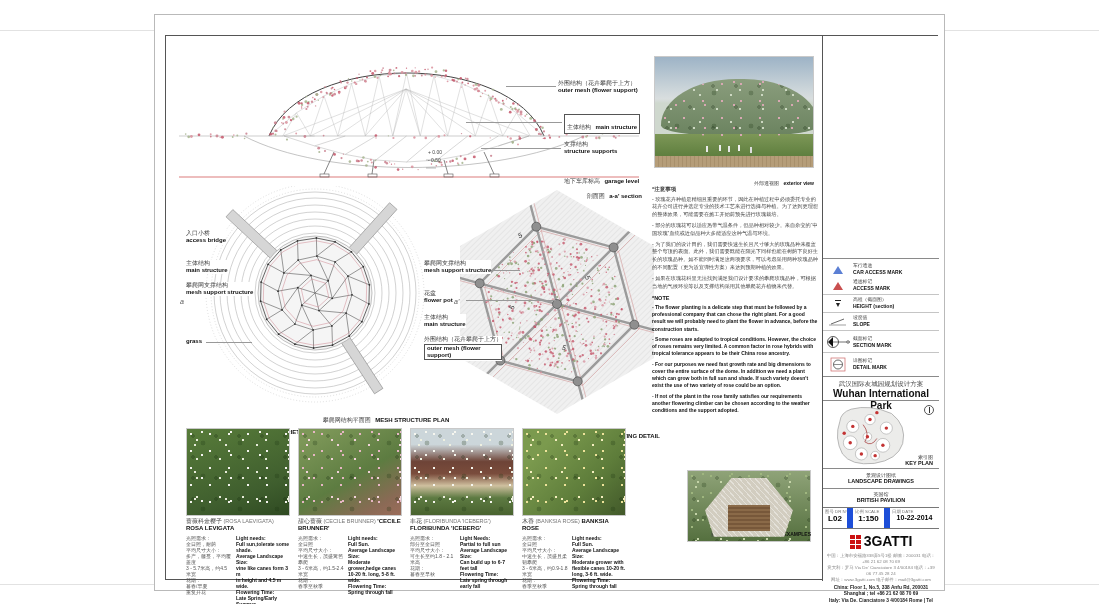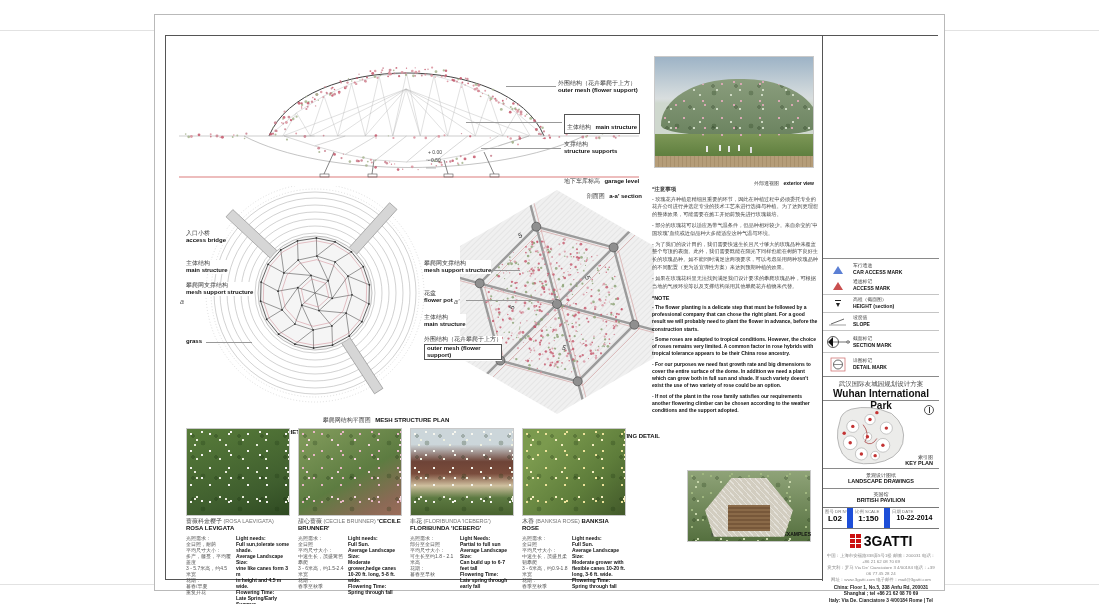--- a/index.html
+++ b/index.html
@@ -40,21 +40,21 @@
   .lg-tx{font-size:4.8px;line-height:1.25;color:#444}
   .lg-tx b{display:block;font-size:5px;color:#111}
   .tri{width:0;height:0;border-left:5px solid transparent;border-right:5px solid transparent}
   .tri.blue{border-bottom:8px solid #5b7fd4}
   .tri.red{border-bottom:8px solid #c94f4f}
   .tbl{position:absolute;left:0;width:100%;display:flex;border-top:1px solid #777;border-bottom:1px solid #777}
   .tbl .cell{border-right:6px solid #1d4ed8;padding:1px 2px;height:20px}
   .tbl .cell:last-child{border-right:none}
   .tbl .lb{font-size:4.4px;color:#777;white-space:nowrap}
   .tbl .vl{font-size:8px;font-weight:bold;text-align:center;color:#000}
-  #logo{position:absolute;display:flex;align-items:center;justify-content:center;gap:3px;width:100%}
+  #logo{position:absolute;display:flex;align-items:flex-end;justify-content:center;gap:3px;width:100%}
   #logo .mark{display:grid;grid-template-columns:5px 5px;grid-auto-rows:4px;gap:1px}
   #logo .mark i{background:#cc1111;display:block}
   #logo .txt{font-size:14px;font-weight:900;letter-spacing:0;color:#0a0a0a}
   .addr{font-size:4.4px;color:#888;text-align:center;line-height:1.35}
   .addr-en{font-size:4.8px;font-weight:bold;color:#222;text-align:center;line-height:1.4;margin-top:2px}
   .dim5{position:absolute;font-size:7px;color:#333;font-style:italic}
   .boxed{border:1px solid #555;padding:0 2px;display:inline-block;background:#fff}
   .marker-a{font-size:7px;color:#555;font-style:italic}
 </style>
 </head>

